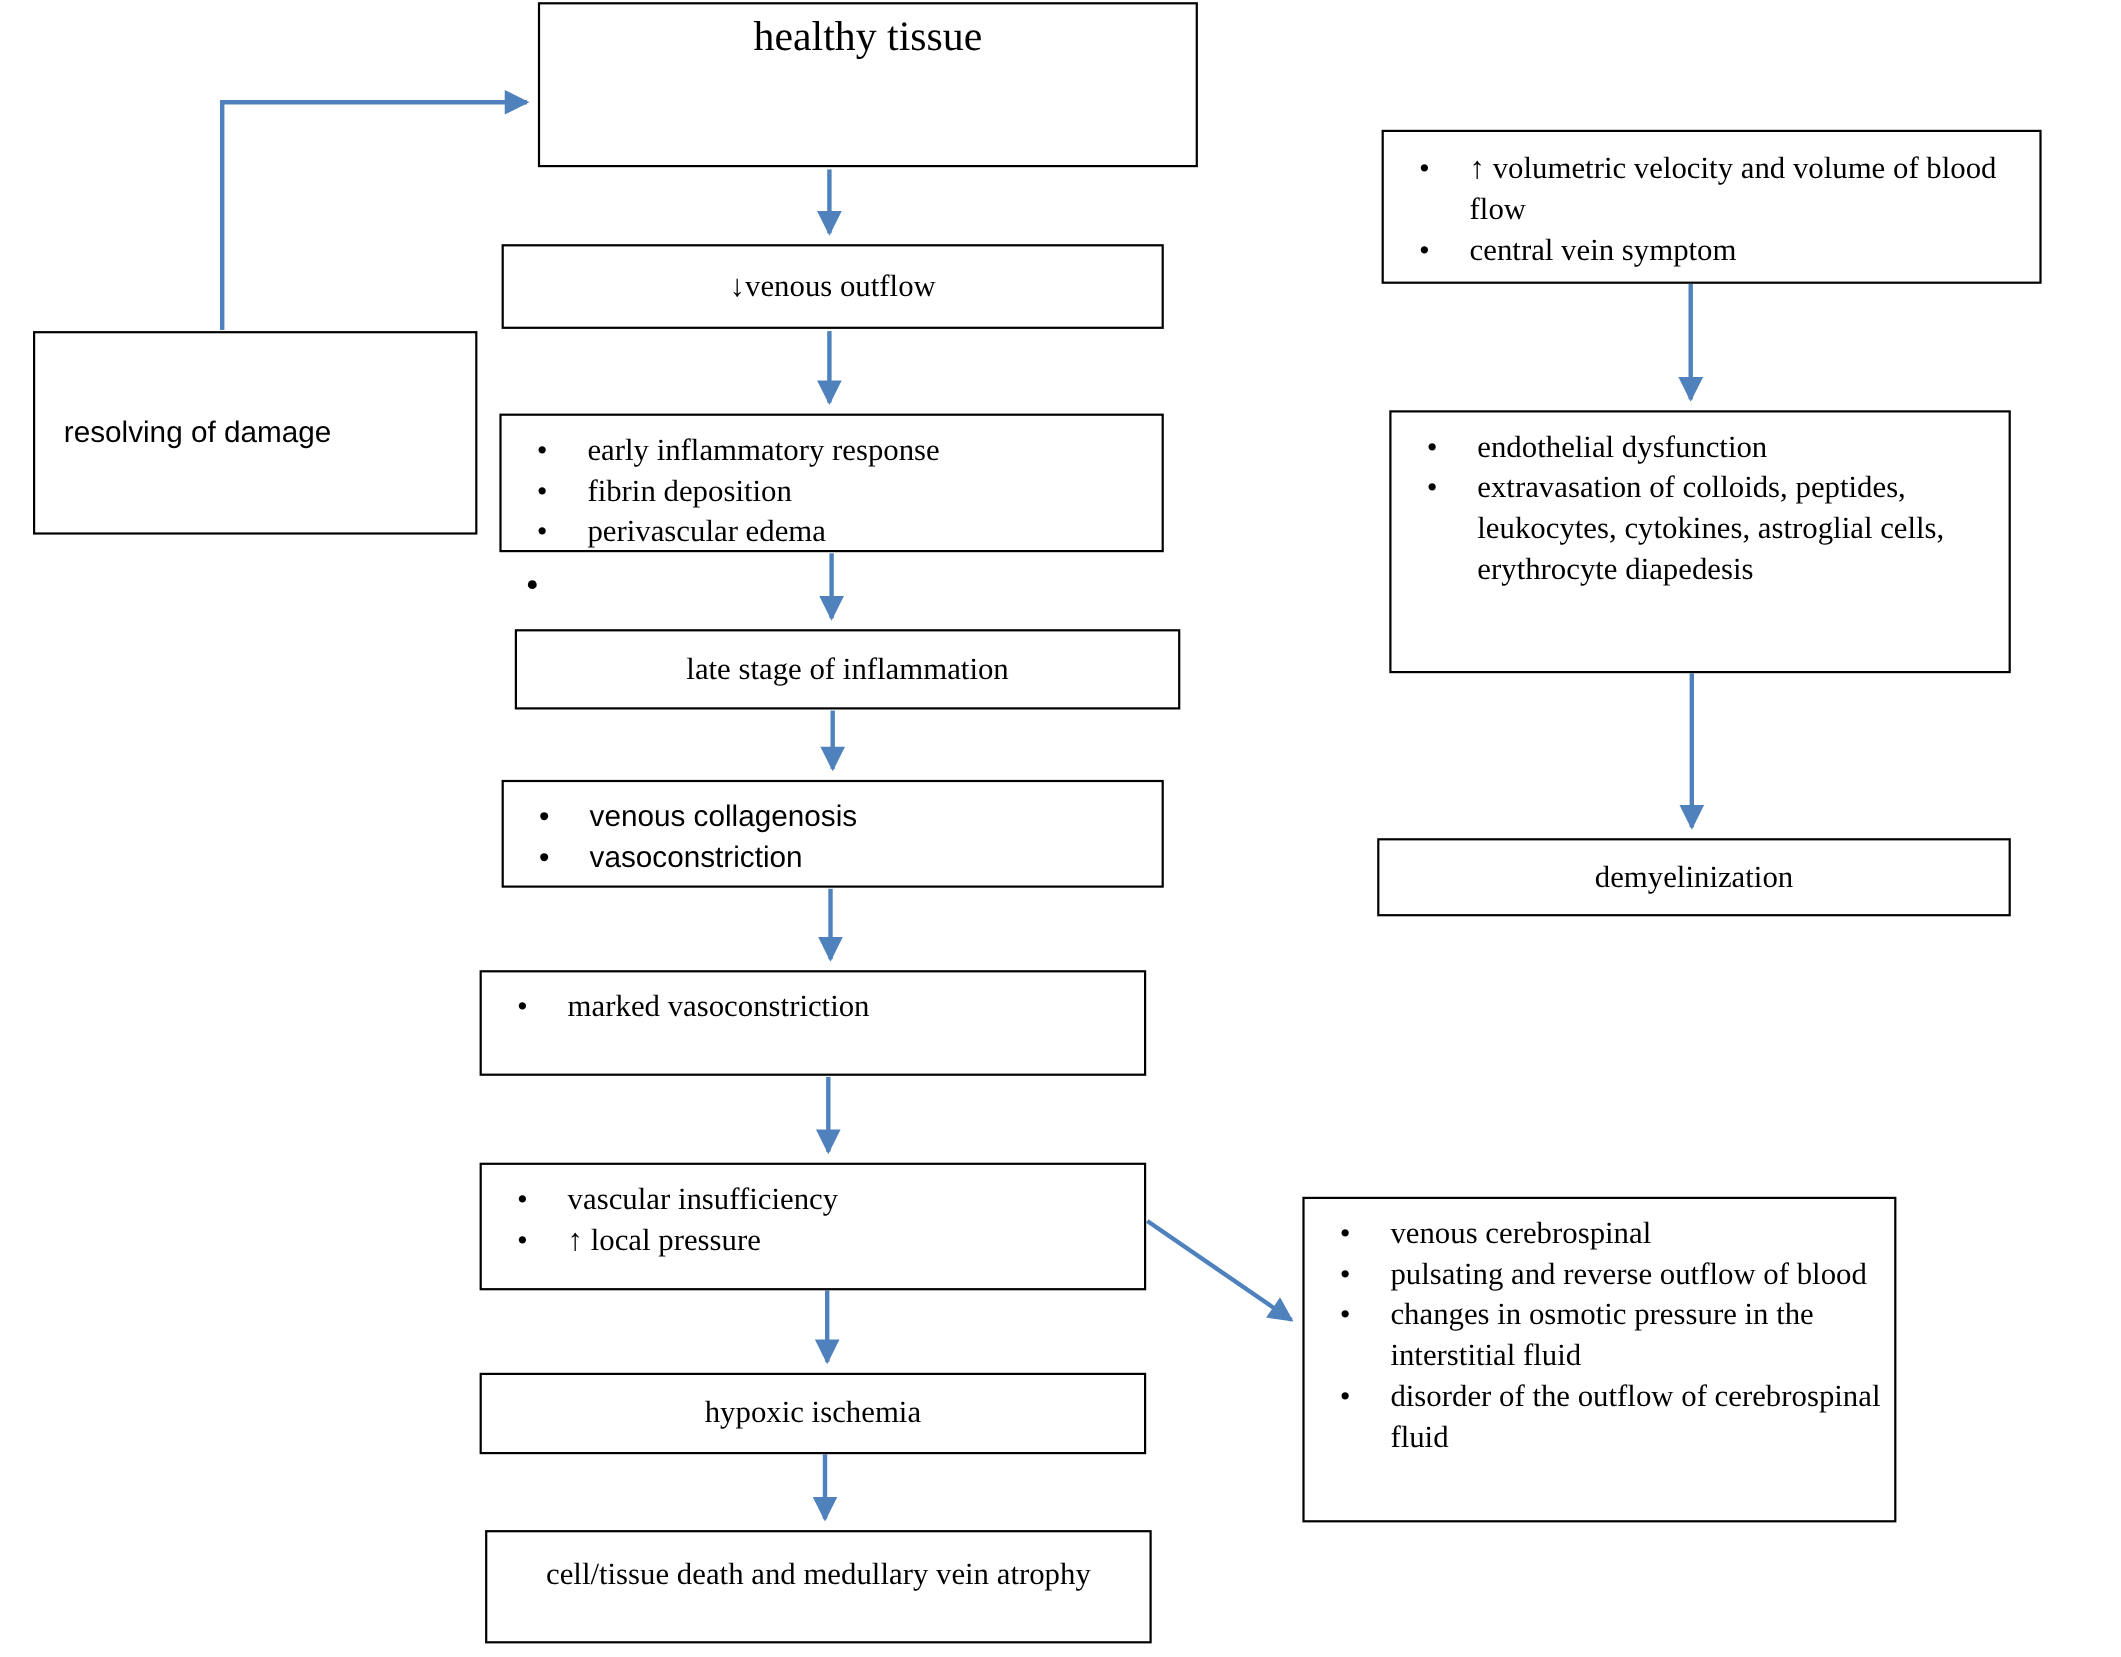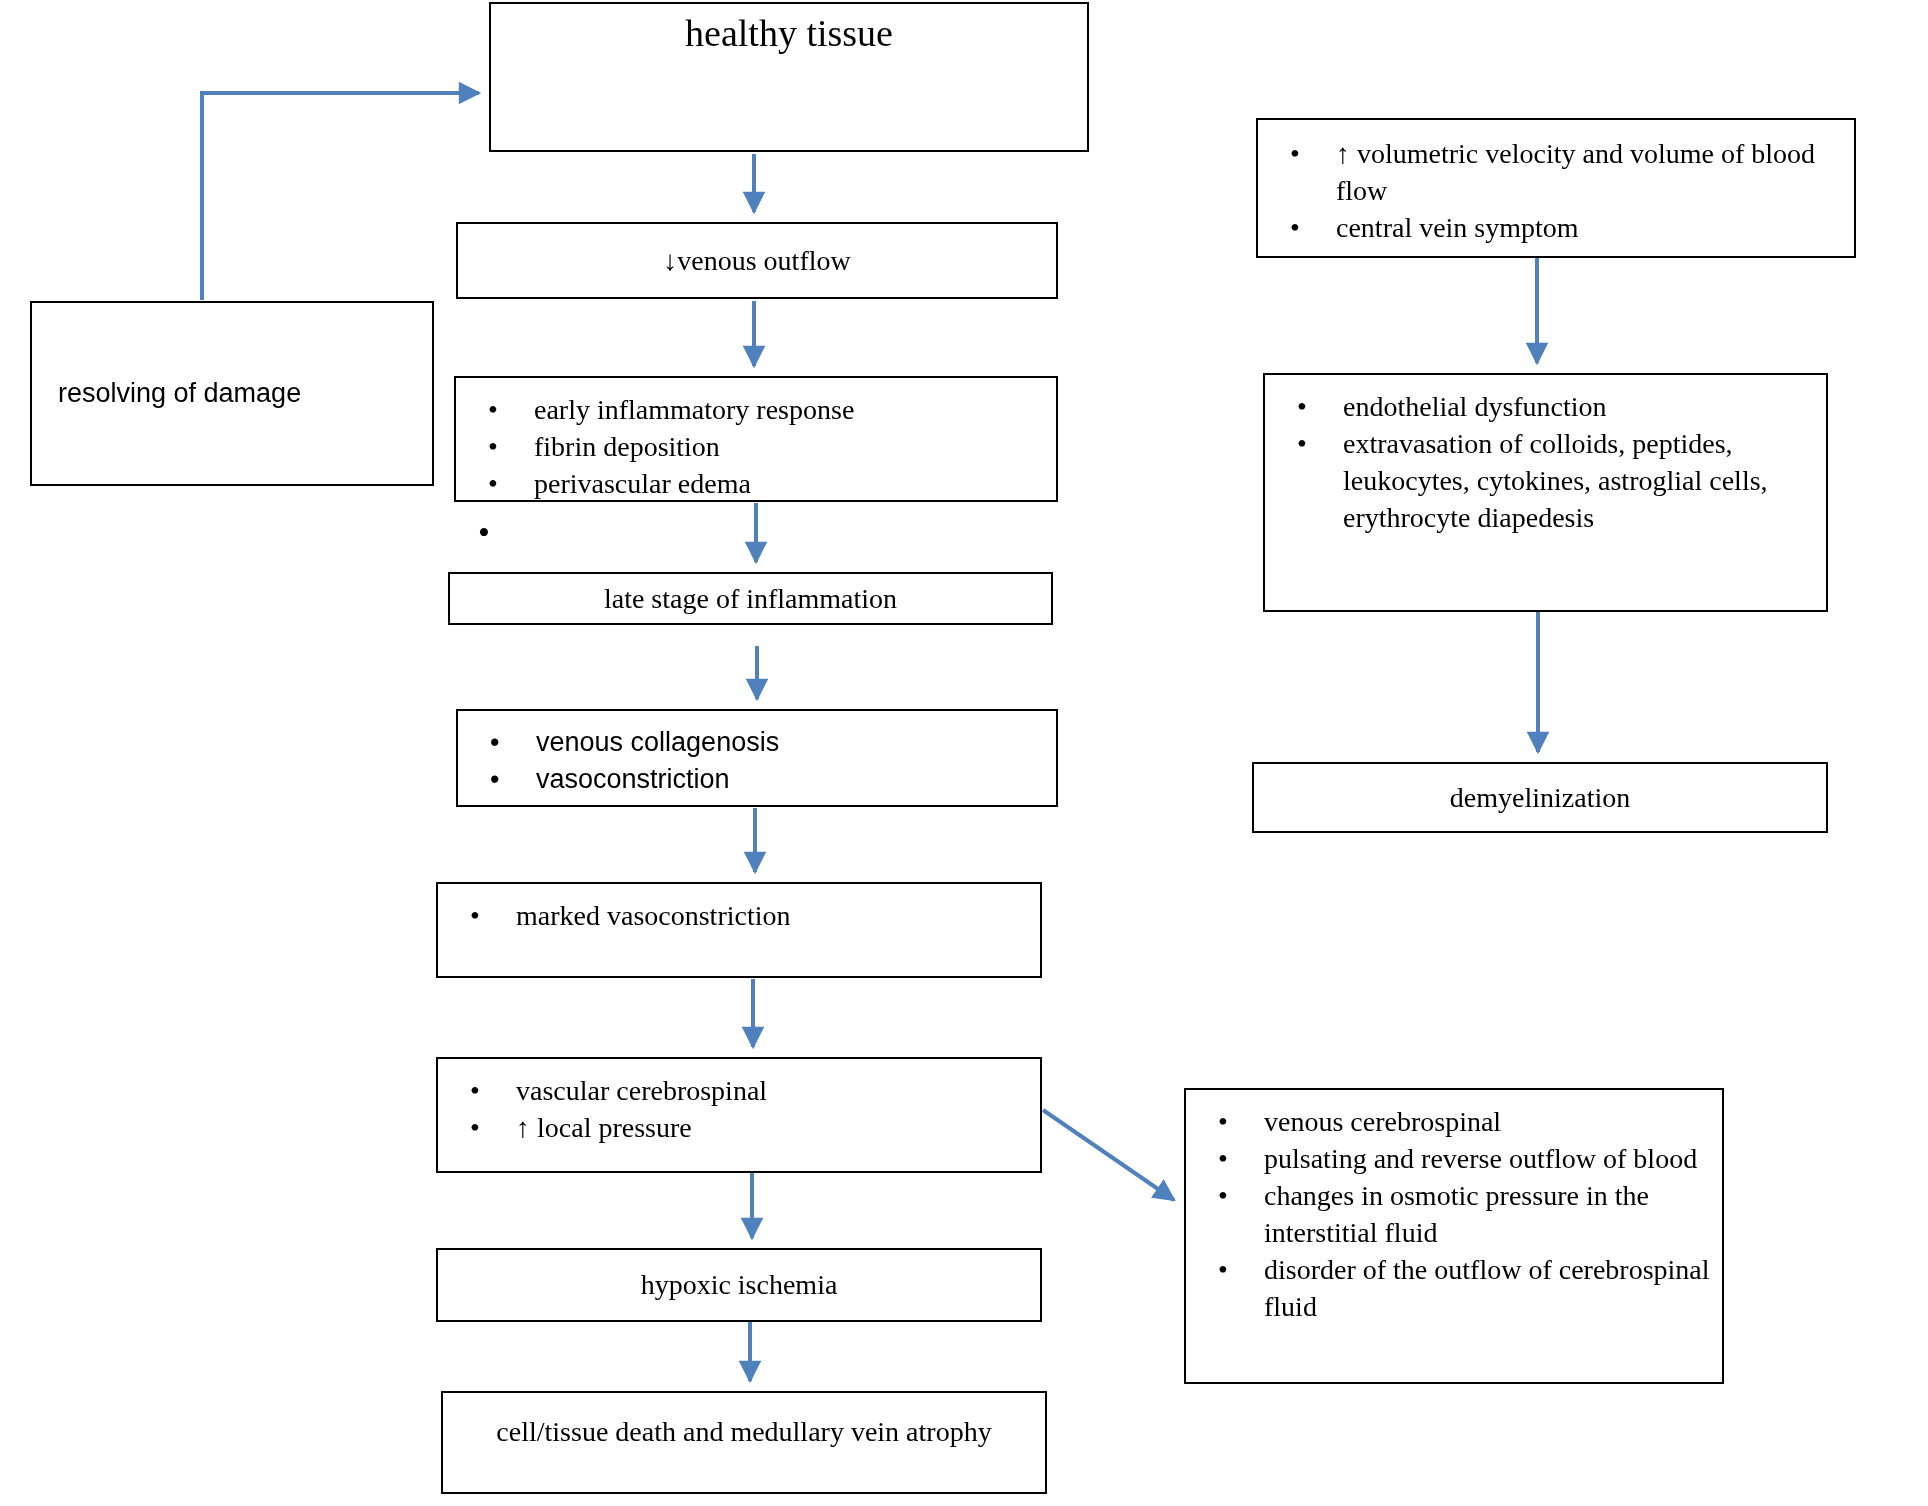--- a/index.html
+++ b/index.html
@@ -106,40 +106,40 @@
   <div class="box serif" style="left:454px; top:376px; width:604px; height:126px;">
     <ul class="bullets">
       <li>early inflammatory response</li>
       <li>fibrin deposition</li>
       <li>perivascular edema</li>
     </ul>
   </div>
 
   <div class="stray-bullet serif" style="left:478px; top:516px;">•</div>
 
-  <div class="box serif center-label" style="left:448px; top:572px; width:605px; height:53px;">
+  <div class="box serif center-label" style="left:468px; top:572px; width:605px; height:73px;">
     <span>late stage of inflammation</span>
   </div>
 
   <div class="box sans" style="left:456px; top:709px; width:602px; height:98px;">
     <ul class="bullets">
       <li>venous collagenosis</li>
       <li>vasoconstriction</li>
     </ul>
   </div>
 
   <div class="box serif" style="left:436px; top:882px; width:606px; height:96px;">
     <ul class="bullets">
       <li>marked vasoconstriction</li>
     </ul>
   </div>
 
   <div class="box serif" style="left:436px; top:1057px; width:606px; height:116px;">
     <ul class="bullets">
-      <li>vascular cerebrospinal</li>
+      <li>vascular insufficiency</li>
       <li>↑ local pressure</li>
     </ul>
   </div>
 
   <div class="box serif center-label" style="left:436px; top:1248px; width:606px; height:74px;">
     <span>hypoxic ischemia</span>
   </div>
 
   <div class="box serif top-label" style="left:441px; top:1391px; width:606px; height:103px; padding-top:23px;">
     <span>cell/tissue death and medullary vein atrophy</span>

